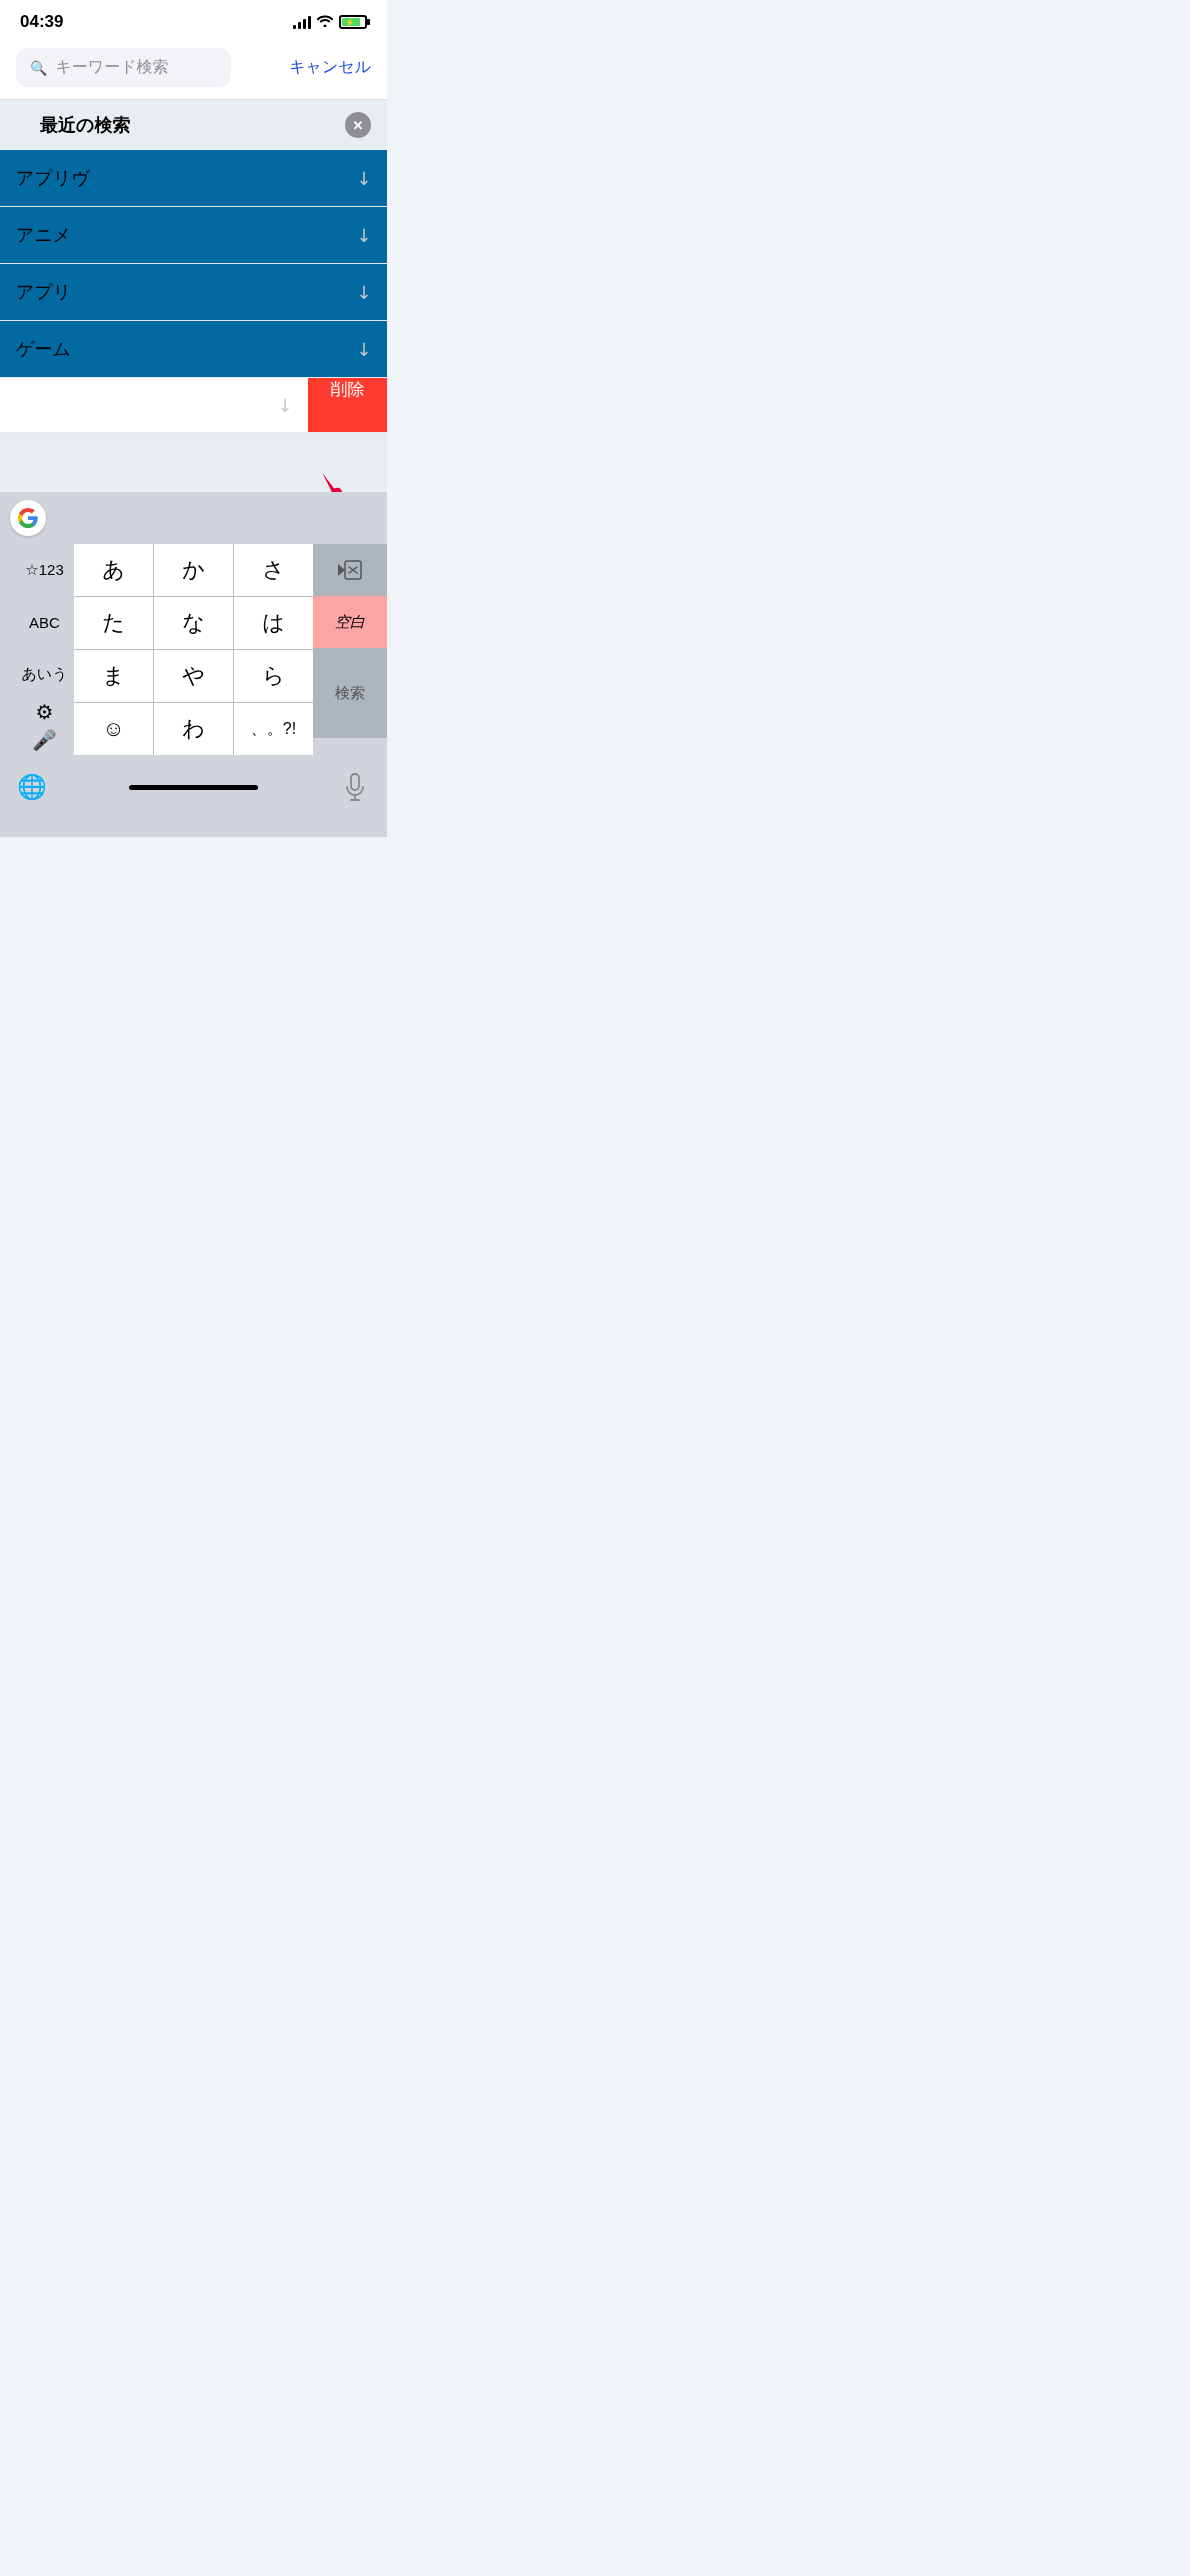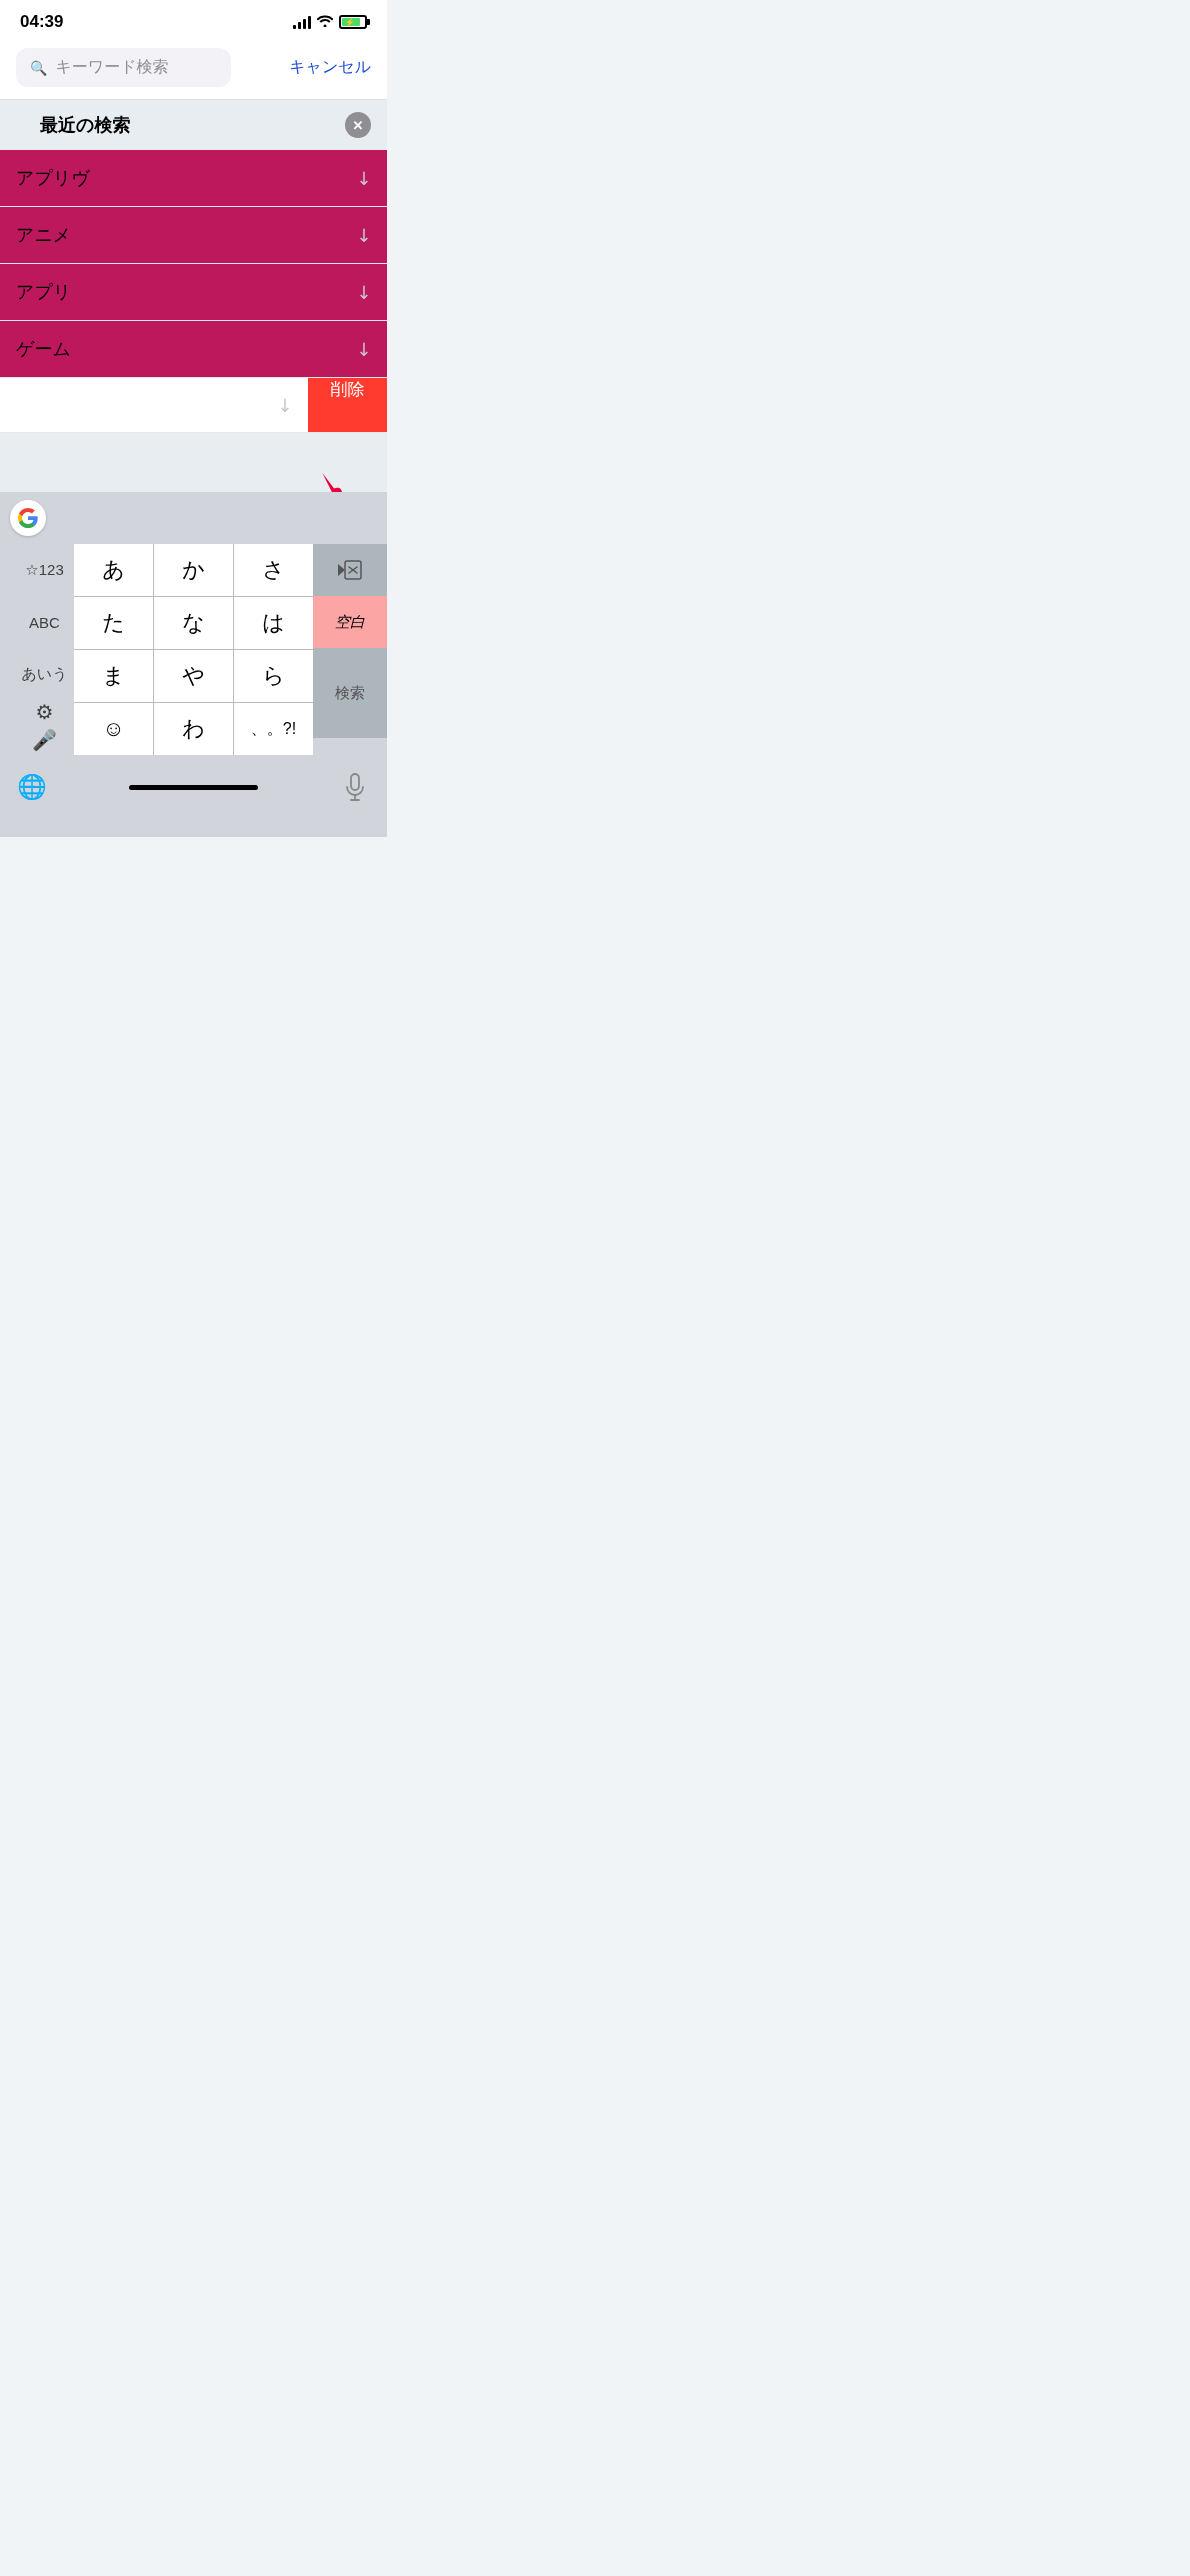--- a/index.html
+++ b/index.html
@@ -159,21 +159,21 @@
     }
 
     .clear-x {
       color: white;
       font-size: 13px;
       font-weight: 600;
     }
 
     
     .search-list {
-      background: #be185d;
+      background: #0369a1;
     }
 
     .search-item {
       display: flex;
       align-items: center;
       justify-content: space-between;
       padding: 16px 16px;
       border-bottom: 1px solid #e8e8e8;
       position: relative;
       overflow: hidden;
@@ -257,21 +257,21 @@
       width: 74px;
       gap: 0;
     }
 
     .keyboard-left-key {
       height: 52px;
       display: flex;
       align-items: center;
       justify-content: center;
       font-size: 15px;
-      color: #404040;
+      color: #000000;
       cursor: pointer;
       margin-left: 15px;
     }
 
     .keyboard-main {
       flex: 1;
       display: flex;
       flex-direction: column;
     }
 

